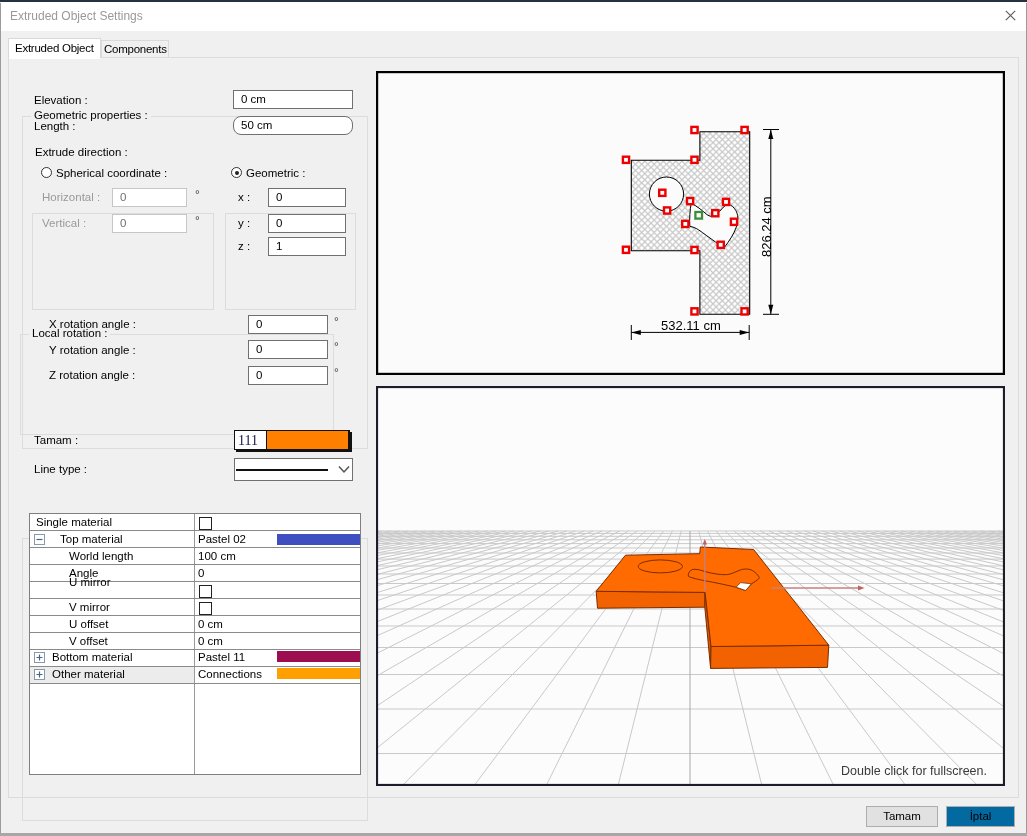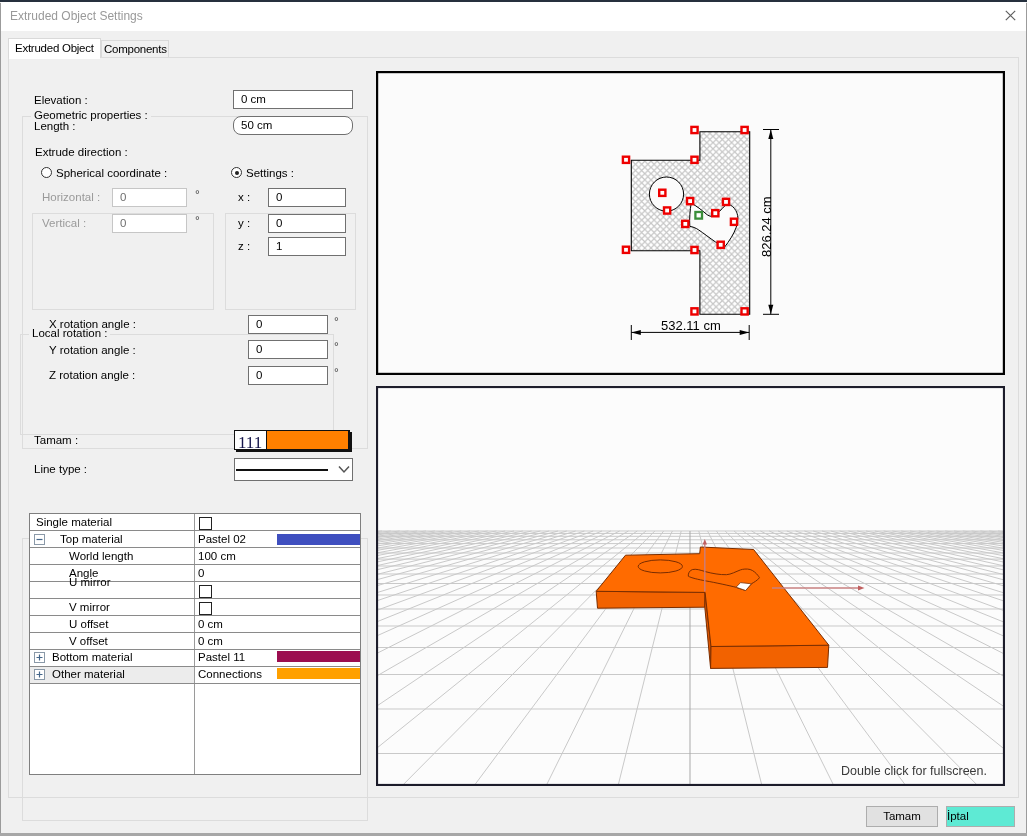--- a/index.html
+++ b/index.html
@@ -61,21 +61,21 @@
   <div class="inpd" style="left:112px;top:188px;width:75px;height:19px;">0</div>
   <div class="deg" style="left:195px;top:188px;">°</div>
   <div class="glbl" style="left:42px;top:217px;">Vertical :</div>
   <div class="inpd" style="left:112px;top:214px;width:75px;height:19px;">0</div>
   <div class="deg" style="left:195px;top:214px;">°</div>
 
   <div class="grp" style="left:225px;top:173px;width:131px;height:97px;"></div>
   <div class="abs" style="left:229px;top:166px;width:72px;height:14px;background:#f0f0f0;"></div>
   <div class="radio" style="left:231px;top:167px;"></div>
   <div class="abs" style="left:234.5px;top:170.5px;width:4px;height:4px;border-radius:50%;background:#222;"></div>
-  <div class="lbl" style="left:246px;top:167px;">Settings :</div>
+  <div class="lbl" style="left:246px;top:167px;">Geometric :</div>
   <div class="lbl" style="left:238px;top:191px;">x :</div>
   <div class="inp" style="left:268px;top:188px;width:78px;height:19px;">0</div>
   <div class="lbl" style="left:238px;top:217px;">y :</div>
   <div class="inp" style="left:268px;top:214px;width:78px;height:19px;">0</div>
   <div class="lbl" style="left:238px;top:240px;">z :</div>
   <div class="inp" style="left:268px;top:237px;width:78px;height:19px;">1</div>
 
   <div class="grp" style="left:20px;top:294px;width:314px;height:101px;">
       <span>Local rotation :</span>
     </div>
@@ -84,21 +84,21 @@
   <div class="deg" style="left:334px;top:315px;">°</div>
   <div class="lbl" style="left:49px;top:344px;">Y rotation angle :</div>
   <div class="inp" style="left:248px;top:340px;width:80px;height:19px;">0</div>
   <div class="deg" style="left:334px;top:340px;">°</div>
   <div class="lbl" style="left:49px;top:369px;">Z rotation angle :</div>
   <div class="inp" style="left:248px;top:366px;width:80px;height:19px;">0</div>
   <div class="deg" style="left:334px;top:366px;">°</div>
 
   <div class="lbl" style="left:34px;top:434px;">Tamam :</div>
   <div class="abs" style="left:234px;top:430px;width:116px;height:20px;border:1.5px solid #111;background:#fff;box-sizing:border-box;box-shadow:2px 2px 0 #111;"></div>
-  <div class="abs" style="left:238px;top:433px;font-size:17px;font-family:'Liberation Serif',serif;color:#15154a;">111</div>
+  <div class="abs" style="left:238px;top:433px;font-size:14px;font-family:'Liberation Serif',serif;color:#15154a;">111</div>
   <div class="abs" style="left:266px;top:430px;width:83px;height:20px;background:#ff8000;border:1.5px solid #111;box-sizing:border-box;"></div>
   <div class="lbl" style="left:34px;top:463px;">Line type :</div>
   <div class="abs" style="left:234px;top:458px;width:119px;height:23px;border:1px solid #707070;background:#fff;box-sizing:border-box;"></div>
   <div class="abs" style="left:236px;top:469px;width:92px;height:1.5px;background:#111;"></div>
   <svg class="abs" style="left:338px;top:465px;" width="12" height="9" viewBox="0 0 12 9">
     <path d="M1 1.5 L6 7 L11 1.5" stroke="#555" stroke-width="1.5" fill="none"></path>
   </svg>
 
   <div class="grp" style="left:22px;top:498px;width:346px;height:283px;">
       <span style="left:6px;">Visual material :</span>
@@ -148,21 +148,21 @@
   <div class="abs" style="left:277px;top:651px;width:83px;height:11px;background:#9c0e50;"></div>
   <svg class="abs" style="left:34px;top:669px;" width="11" height="11" viewBox="0 0 11 11">
       <rect x="0.5" y="0.5" width="10" height="10" fill="#fff" stroke="#8a99a8"></rect>
       <path d="M2.5 5.5 H8.5 M5.5 2.5 V8.5" stroke="#44668a" stroke-width="1.2"></path>
     </svg>
   <div class="lbl" style="left:52px;top:668px;">Other material</div>
   <div class="lbl" style="left:198px;top:668px;">Connections</div>
   <div class="abs" style="left:277px;top:668px;width:83px;height:11px;background:#ffa000;"></div>
 
   <div class="abs" style="left:866px;top:806px;width:72px;height:21px;background:#e1e1e1;border:1px solid #adadad;box-sizing:border-box;text-align:center;font-size:11.5px;line-height:19px;color:#000;">Tamam</div>
-  <div class="abs" style="left:946px;top:806px;width:69px;height:21px;background:#5eead4;border:1px solid #adadad;box-sizing:border-box;text-align:left;font-size:11.5px;line-height:19px;color:#000;">İptal</div>
+  <div class="abs" style="left:946px;top:806px;width:69px;height:21px;background:#0369a1;border:1px solid #adadad;box-sizing:border-box;text-align:center;font-size:11.5px;line-height:19px;color:#000;">İptal</div>
 
   <svg class="abs" style="left:376px;top:71px;" width="629" height="304" viewBox="376 71 629 304">
     <defs>
       <pattern id="xh" width="6.2" height="6.2" patternUnits="userSpaceOnUse">
         <rect width="6.2" height="6.2" fill="#ffffff"></rect>
         <path d="M-1 -1 L7.2 7.2 M7.2 -1 L-1 7.2" stroke="#c6c6c6" stroke-width="1.2"></path>
       </pattern>
     </defs>
     <rect x="377" y="72" width="627" height="302" fill="#fbfbfb" stroke="#000" stroke-width="2.4"></rect>
     <g id="plan">

